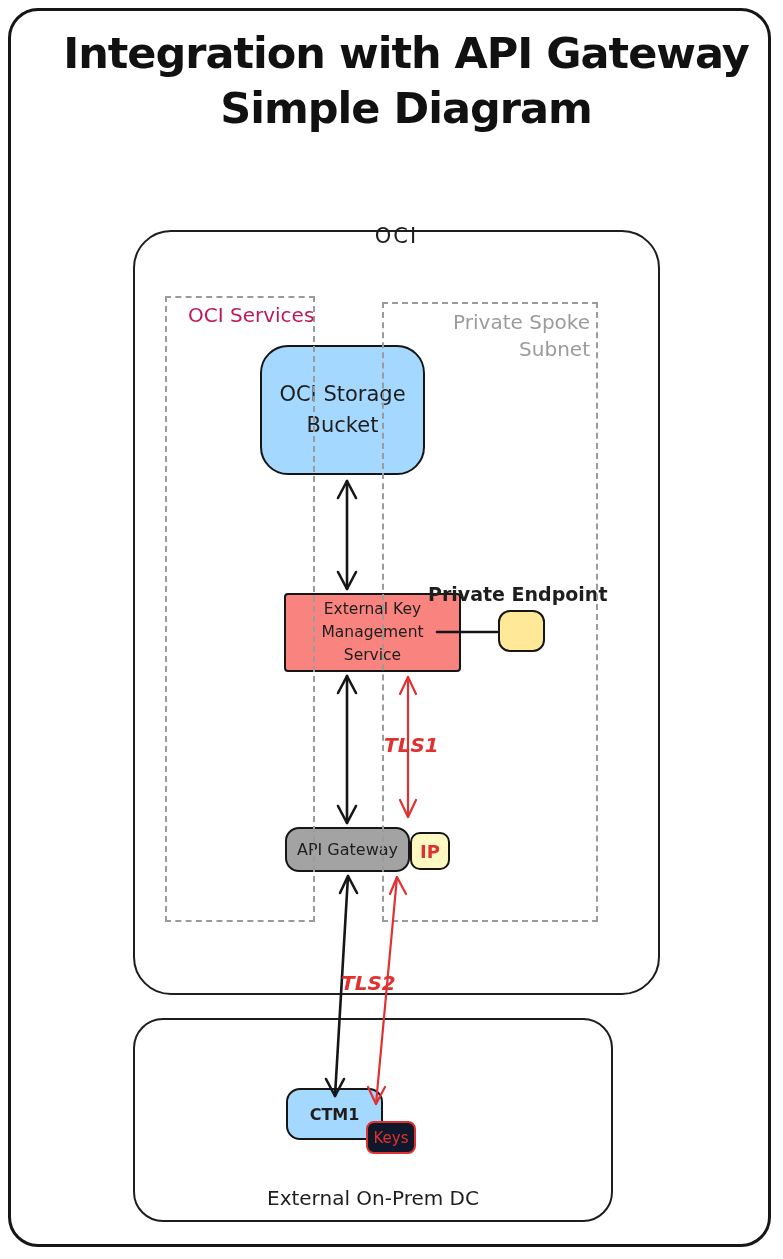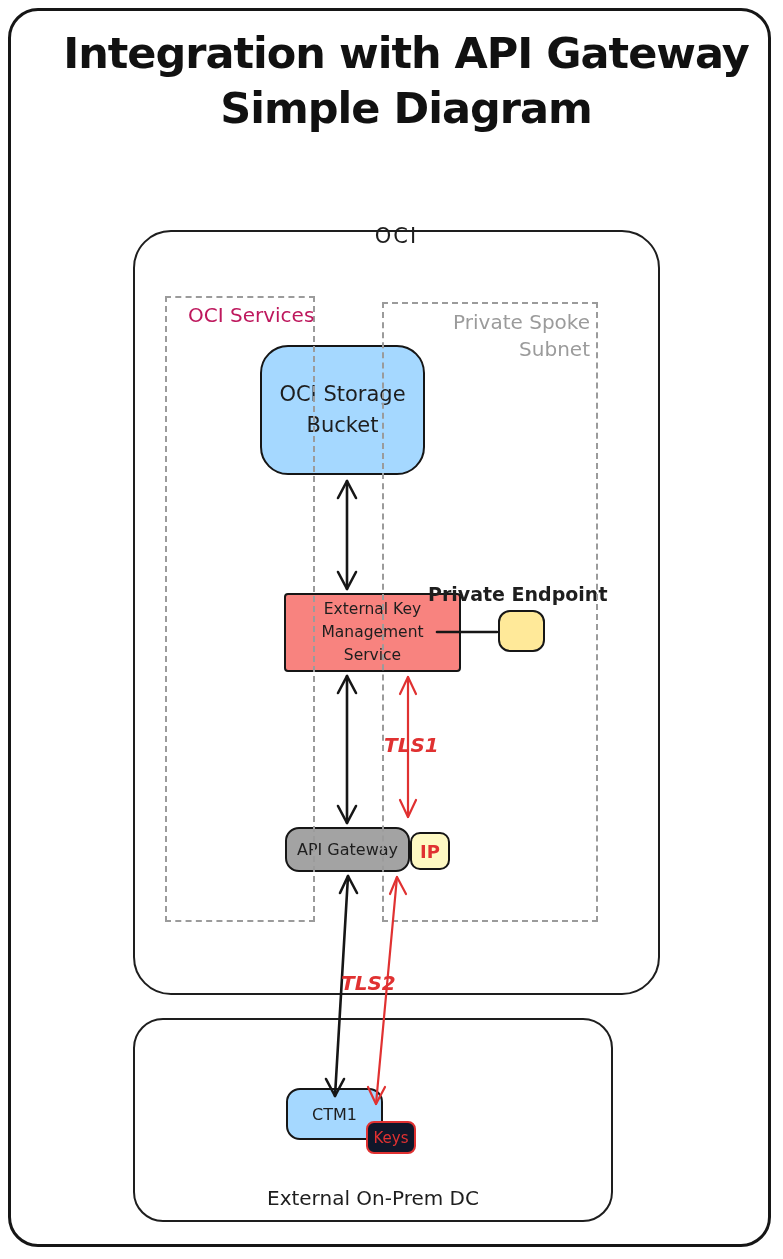--- a/index.html
+++ b/index.html
@@ -26,21 +26,21 @@
   #oci-services-label{left:188px;top:303px;font-size:20px;color:#be185d;z-index:7;white-space:nowrap;}
   #spoke-label{left:430px;top:309px;width:160px;text-align:right;font-size:20px;line-height:1.35;color:#9b9b9b;z-index:7;}
   
   .node{box-sizing:border-box;display:flex;align-items:center;justify-content:center;text-align:center;z-index:4;}
   #storage-bucket{left:260px;top:345px;width:165px;height:130px;border:2.8px solid #161616;border-radius:28px;background:#a5d8ff;font-size:21px;line-height:1.5;}
   #ekms{left:260px;top:593px;width:177px;height:79px;border:2.8px solid #161616;border-radius:4px;background:#f8837f;font-size:15.5px;line-height:1.5;padding:0 8px;margin-left:24px;}
   #pe-node{left:498px;top:610px;width:47px;height:42px;border:2.4px solid #161616;border-radius:12px;background:#ffe999;}
   #pe-label{left:428px;top:583px;white-space:nowrap;font-size:19px;font-weight:600;z-index:5;}
   #api-gateway{left:285px;top:827px;width:125px;height:45px;border:2.8px solid #161616;border-radius:14px;background:#a3a3a3;font-size:16px;}
   #ip-node{left:410px;top:832px;width:40px;height:38px;border:2.4px solid #161616;border-radius:10px;background:#fef9c3;font-size:18px;font-weight:700;color:#e03131;}
-  #ctm1{left:286px;top:1088px;width:97px;height:52px;border:2.8px solid #161616;border-radius:14px;background:#a5d8ff;font-size:16px;}
+  #ctm1{left:286px;top:1088px;width:97px;height:52px;border:2.8px solid #161616;border-radius:14px;background:#a5d8ff;font-size:16px;font-weight:bold;}
   #keys-node{left:366px;top:1121px;width:50px;height:33px;border:2px solid #e03131;border-radius:8px;background:#0f172a;font-size:15px;color:#e03131;}
   
   .edge-label{font-size:20px;font-style:italic;font-weight:600;color:#e03131;z-index:8;white-space:nowrap;}
   #tls1-label{left:384px;top:733px;}
   #tls2-label{left:341px;top:971px;}
   
   #arrows{left:0;top:0;width:783px;height:1259px;z-index:7;pointer-events:none;}
   #arrows path, #arrows line{fill:none;stroke-linecap:round;stroke-linejoin:round;}
   .black-edge{stroke:#161616;stroke-width:2.6px;}
   .red-edge{stroke:#e03131;stroke-width:2.2px;}

